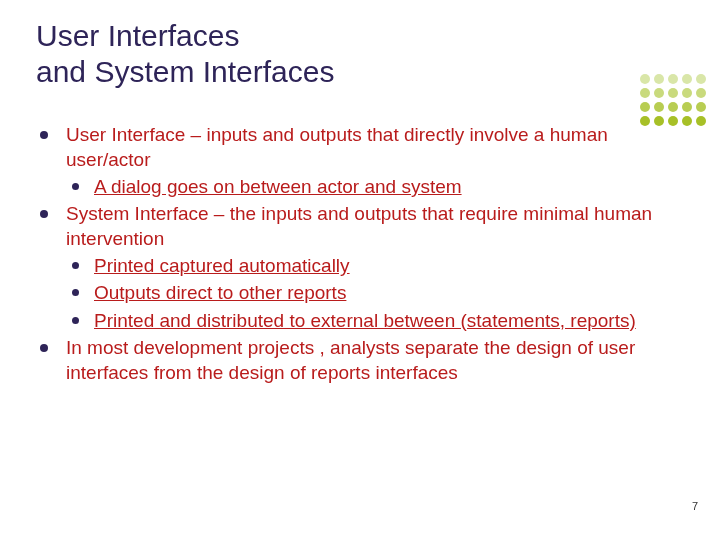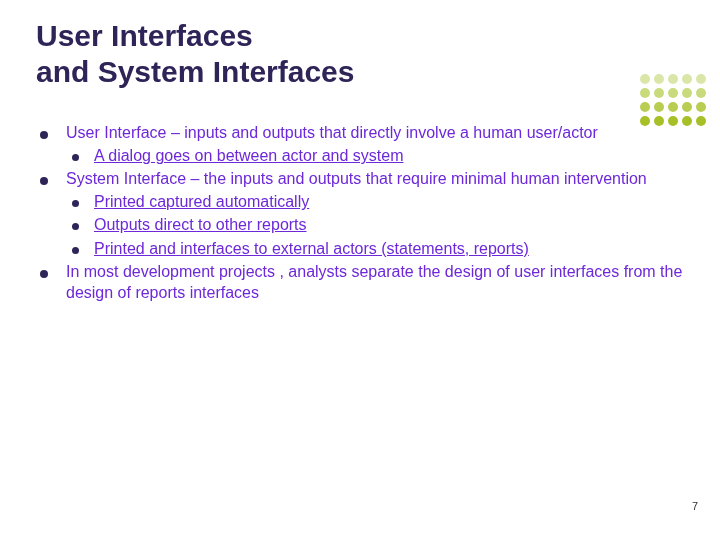--- a/index.html
+++ b/index.html
@@ -12,39 +12,39 @@
     overflow: hidden;
   }
   .slide {
     padding: 18px 30px 20px 36px;
     position: relative;
     height: 100%;
   }
   .title {
     color: #2e2458;
     font-size: 30px;
-    font-weight: bold;
+    font-weight: normal;
     line-height: 1.2;
     margin-bottom: 32px;
   }
   .decor {
     position: absolute;
     top: 74px;
     right: 14px;
     display: grid;
     grid-template-columns: repeat(5, 10px);
     grid-auto-rows: 10px;
     gap: 4px;
   }
   .dot {
     width: 10px; height: 10px; border-radius: 50%;
   }
   .content {
-    font-size: 16px;
-    color: #6d28d9;
+    font-size: 19px;
+    color: #b91c1c;
     line-height: 1.32;
   }
   ul { list-style: none; }
   .lvl1 > li {
     position: relative;
     padding-left: 30px;
     margin-bottom: 2px;
   }
   .lvl1 > li::before {
     content: "";
@@ -127,21 +127,21 @@
       <li>
         <span>System Interface – the inputs and outputs that require minimal human intervention</span>
         <ul class="lvl2">
           <li>
             <span>Printed captured automatically</span>
           </li>
           <li>
             <span>Outputs direct to other reports</span>
           </li>
           <li>
-            <span>Printed and interfaces to external actors (statements, reports)</span>
+            <span>Printed and distributed to external between (statements, reports)</span>
           </li>
         </ul>
       </li>
       <li>
         <span>In most development projects , analysts separate the design of user interfaces from the design of reports interfaces</span>
       </li>
     </ul>
   </div>
 
   <div class="pagenum">7</div>

